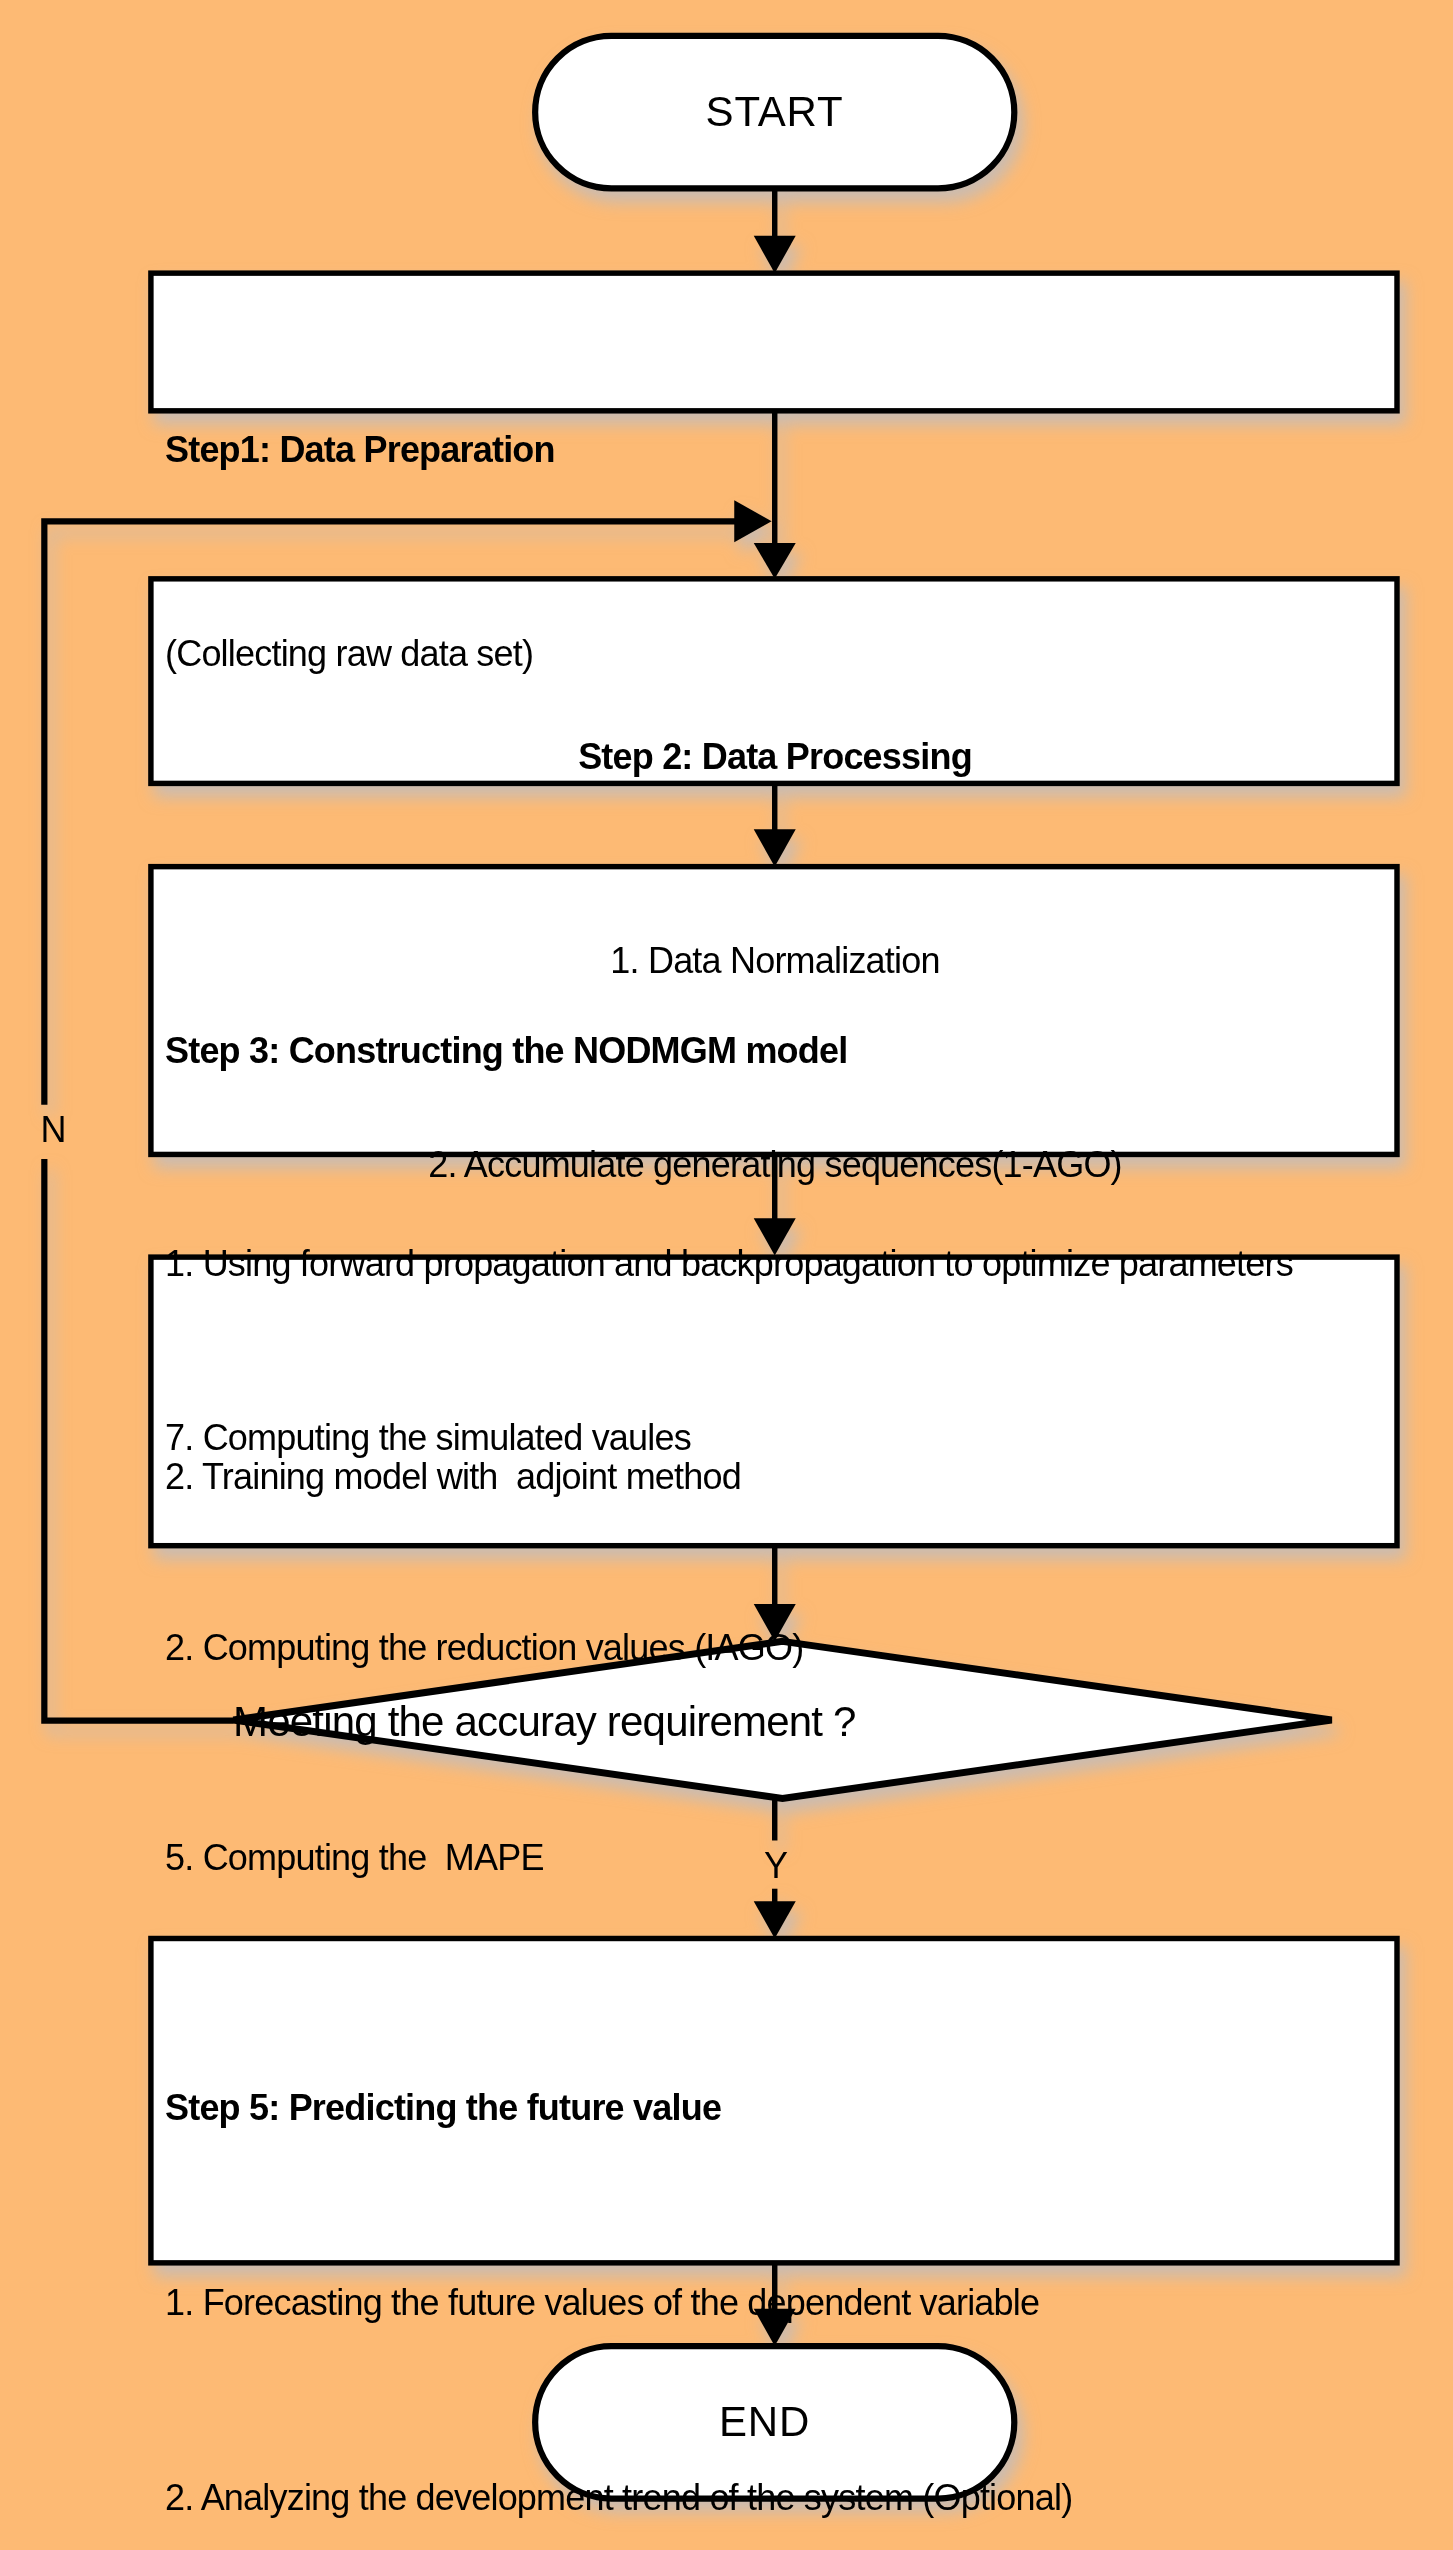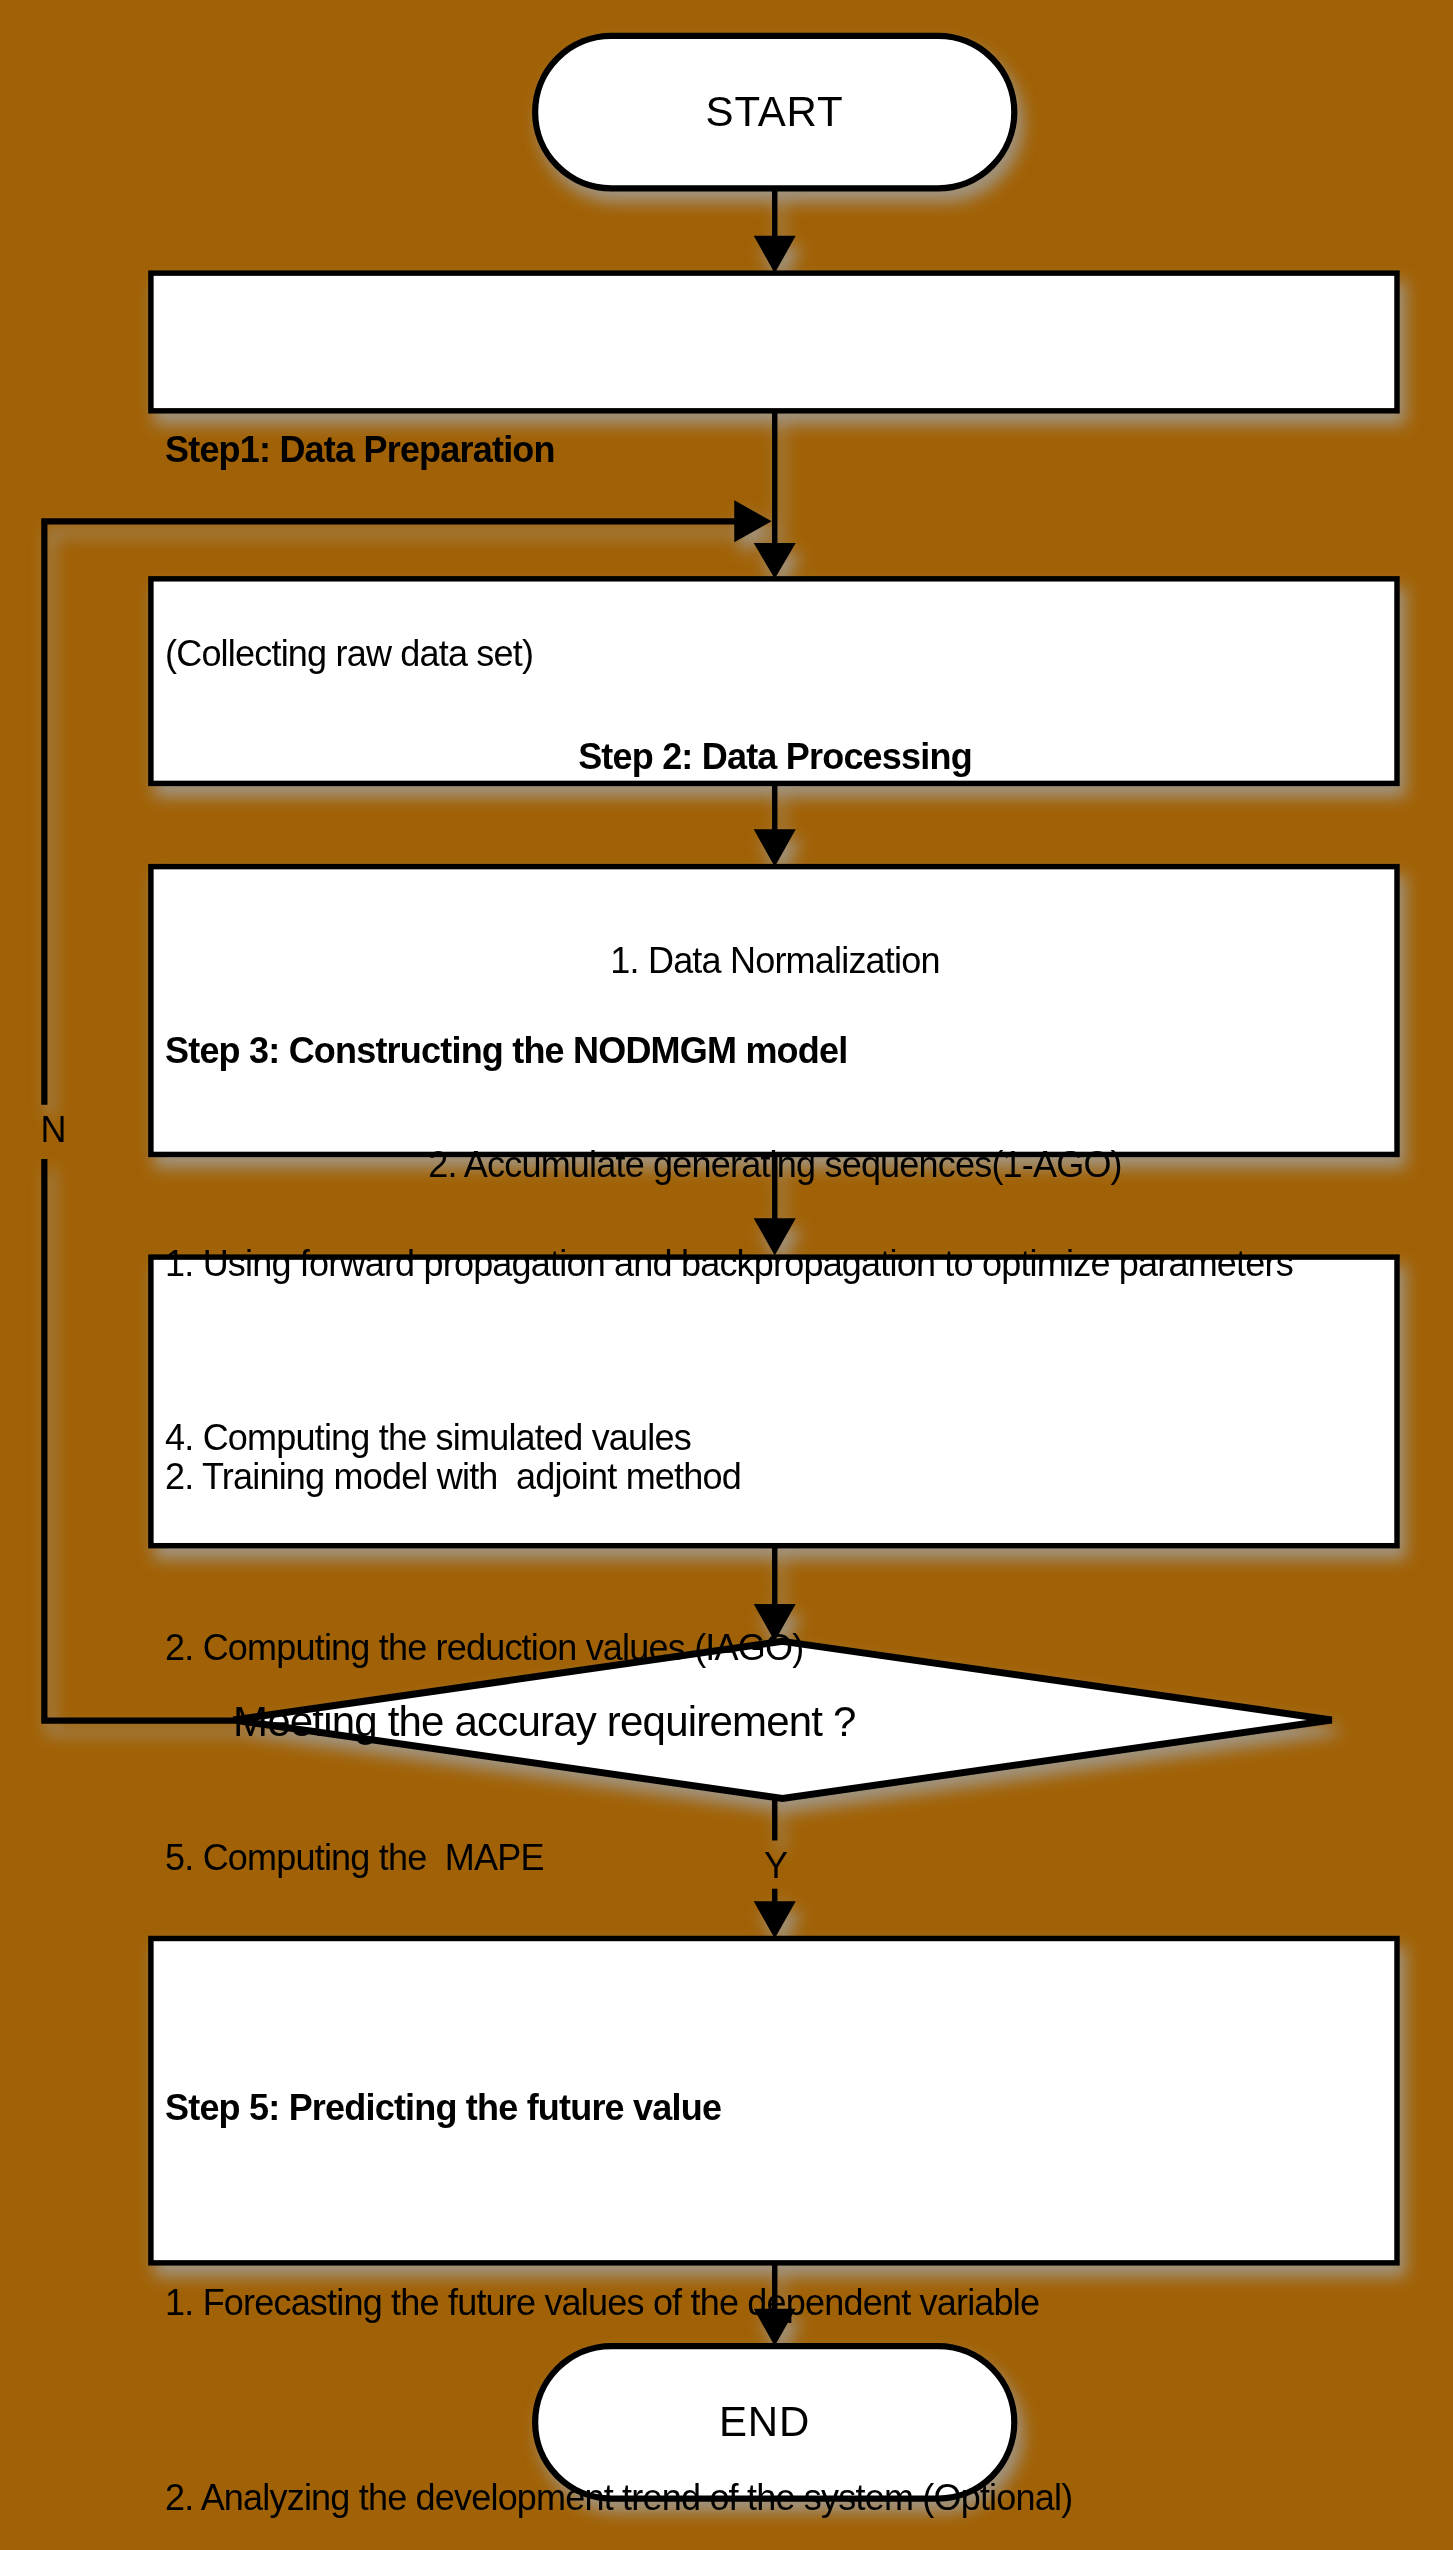--- a/index.html
+++ b/index.html
@@ -1,19 +1,19 @@
 <!DOCTYPE html>
 <html style="font-size:12.4px"><head>
 <meta charset="utf-8">
 <style>
   html,body{margin:0;padding:0;background:#ffffff;}
   .canvas{
     position:relative;
     width:1453px;height:2550px;
-    background:#a16207;
+    background:#fdba74;
     font-family:"Liberation Sans", sans-serif;
     color:#000000;
     overflow:hidden;
   }
   svg.layer{position:absolute;left:0;top:0;
     filter:drop-shadow(6.2px 11px 7.8px rgba(160,190,228,0.55));
   }
   .terminal-label{
     position:absolute;display:flex;align-items:center;justify-content:center;
     font-size:42px;letter-spacing:0.8px;
@@ -98,21 +98,21 @@
     <div>2. Accumulate generating sequences(1-AGO)</div>
   </div>
 
   <div class="box-text bt3">
     <div class="title">Step 3: Constructing the NODMGM model</div>
     <div>1. Using forward propagation and backpropagation to optimize parameters</div>
     <div>2. Training model with  adjoint method</div>
   </div>
 
   <div class="box-text bt4">
-    <div>4. Computing the simulated vaules</div>
+    <div>7. Computing the simulated vaules</div>
     <div>2. Computing the reduction values (IAGO)</div>
     <div>5. Computing the  MAPE</div>
   </div>
 
   <div class="decision-label">Meeting the accuray requirement ?</div>
   <div class="branch-label n">N</div>
   <div class="branch-label y">Y</div>
 
   <div class="box-text bt5">
     <div class="title">Step 5: Predicting the future value</div>

